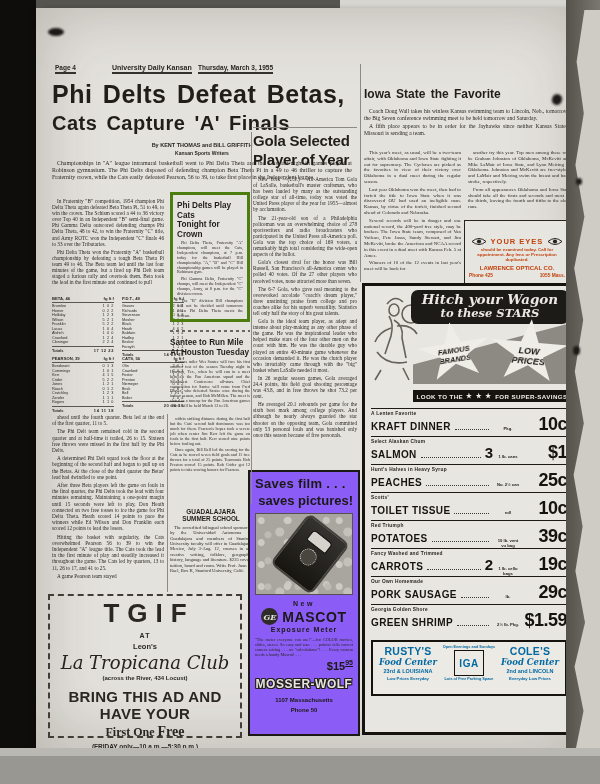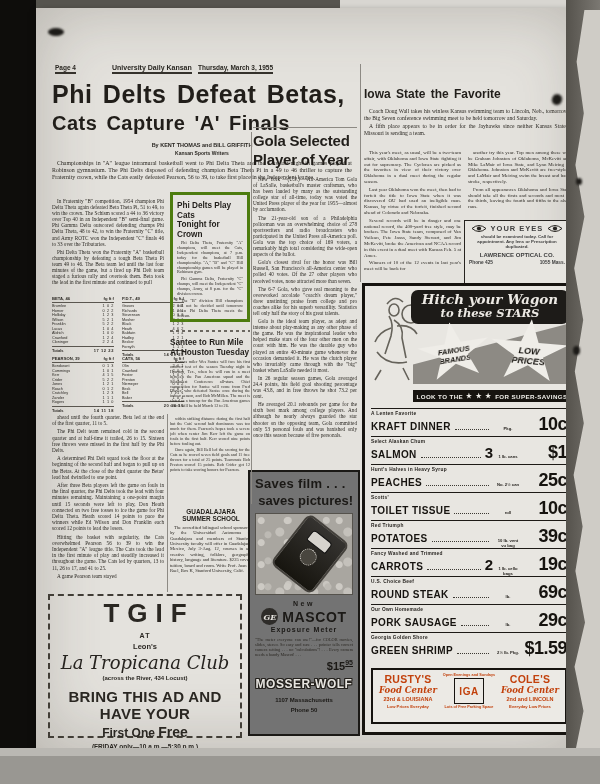--- a/index.html
+++ b/index.html
@@ -27,21 +27,21 @@
   .shead{display:flex;justify-content:space-between;font-weight:700;font-size:4.2px;border-bottom:1px solid #5a564f;padding-bottom:1px;margin-bottom:1px;}
   .prow{display:flex;justify-content:space-between;font-size:3.8px;line-height:4.5px;}
   .ps{letter-spacing:.6px;white-space:nowrap;}
   .stot{display:flex;justify-content:space-between;font-weight:700;font-size:4px;border-top:1px solid #5a564f;margin-top:1px;padding-top:1px;}
   
   .tbox{position:absolute;left:134px;top:184px;width:80px;height:130px;border:3px solid #4d7c0f;padding:6px 4px;overflow:hidden;background:rgba(255,255,255,.06);}
   .tbox h3{font-family:"Liberation Sans",sans-serif;font-size:8.2px;line-height:9.5px;color:#211e1a;text-align:left;}
   .tbox .txtin{text-align:justify;color:#2c2924;margin-top:2px;}
   .tbox .txtin p{margin:0 0 2px;text-indent:4px;font-size:4.2px;line-height:4.9px;}
   
-  .eyes{position:absolute;left:428px;top:212px;width:106px;height:64px;border:1.5px solid #26231f;background:#e7e5e0;padding:3px 4px;text-align:center;font-family:"Liberation Sans",sans-serif;color:#404040;}
+  .eyes{position:absolute;left:428px;top:212px;width:106px;height:64px;border:1.5px solid #26231f;background:#e7e5e0;padding:16px 4px;text-align:center;font-family:"Liberation Sans",sans-serif;color:#c2410c;}
   .eyerow{display:flex;align-items:center;justify-content:center;gap:4px;}
   .eyetitle{font-weight:800;font-size:7.5px;letter-spacing:1px;}
   .eyebody{font-size:4.4px;line-height:5.2px;margin-top:1px;font-weight:600;}
   .eyeco{font-weight:800;font-size:6px;margin-top:2px;}
   .eyephone{display:flex;justify-content:space-between;font-weight:700;font-size:4.8px;margin-top:2px;}
   
   .groc{position:absolute;left:326px;top:275px;width:214px;height:452px;border:3px solid #16130f;background:#e8e6e1;overflow:hidden;}
   .illo{position:relative;height:100px;overflow:hidden;}
   .shade{position:absolute;right:0;top:28px;width:160px;height:70px;background:#413e38;clip-path:polygon(0 72%,100% 12%,100% 100%,0 100%);opacity:.55;}
   .banner{position:absolute;left:46px;top:4px;width:158px;height:34px;background:#1d1b18;border-radius:7px;color:#ece9e4;text-align:center;font-family:"DejaVu Serif",serif;font-style:italic;font-weight:700;}
@@ -53,31 +53,31 @@
   .sbar .stars{font-size:6.5px;letter-spacing:1px;}
   .gitems{margin-top:6px;padding:0 6px;}
   .gitem{border-top:1.5px solid #1d1a16;height:28px;padding-top:2px;}
   .glabel{font:700 4.8px/5px "Liberation Sans",sans-serif;letter-spacing:.3px;color:#211e1a;}
   .gline{display:flex;align-items:baseline;margin-top:1px;}
   .gname{font:800 10px/10px "Liberation Sans",sans-serif;letter-spacing:.4px;color:#16130f;white-space:nowrap;}
   .glead{flex:1;border-bottom:1.5px dotted #3c3933;margin:0 4px 3px;height:7px;}
   .gqty{font:800 15px/12px "Liberation Sans",sans-serif;margin-right:2px;color:#16130f;}
   .gunit{font:700 4.2px/4.6px "Liberation Sans",sans-serif;width:26px;text-align:center;color:#211e1a;}
   .gprice{font:800 18px/15px "Liberation Sans",sans-serif;width:46px;text-align:right;letter-spacing:-.5px;color:#16130f;}
-  .gfooter{margin:8px 6px 0;border:2px solid #16130f;padding:3px 4px;display:flex;gap:3px;background:#eceae5;height:56px;font-family:"Liberation Sans",sans-serif;color:#c2410c;}
+  .gfooter{margin:8px 6px 0;border:2px solid #16130f;padding:3px 4px;display:flex;gap:3px;background:#eceae5;height:56px;font-family:"Liberation Sans",sans-serif;color:#0369a1;}
   .fstore{flex:1;text-align:center;}
   .fname{font-size:10.5px;font-weight:800;letter-spacing:.3px;}
   .ftype{font-family:"DejaVu Serif",serif;font-style:italic;font-weight:700;font-size:8.5px;}
   .faddr{font-size:5.5px;font-weight:800;margin-top:1px;}
   .ftag{font-size:4.2px;font-weight:700;margin-top:2px;}
   .fcenter{width:54px;text-align:center;}
   .ftiny{font-size:3.8px;font-weight:700;line-height:4.2px;}
   .igabox{border:1.5px solid #16130f;width:30px;height:26px;margin:1px auto;display:flex;align-items:center;justify-content:center;font-weight:900;font-size:10px;letter-spacing:.5px;}
   
-  .cam{position:absolute;left:212px;top:462px;width:112px;height:266px;border:2px solid #1b1916;background:#737373;padding:4px 5px;overflow:hidden;font-family:"Liberation Sans",sans-serif;color:#1b1916;}
+  .cam{position:absolute;left:212px;top:462px;width:112px;height:266px;border:2px solid #1b1916;background:#8b5cf6;padding:4px 5px;overflow:hidden;font-family:"Liberation Sans",sans-serif;color:#1b1916;}
   .cam .h1{font-size:13px;font-weight:800;letter-spacing:.3px;}
   .cam .h2{font-size:13px;font-weight:800;text-align:right;margin-top:2px;margin-bottom:5px;}
   .photo{position:relative;height:82px;background:#a9a6a0;background-image:radial-gradient(circle at 20% 30%,#cdcac4 0 3px,transparent 4px),radial-gradient(circle at 70% 60%,#c4c1bb 0 4px,transparent 5px),radial-gradient(circle at 40% 80%,#bdbab4 0 3px,transparent 4px),radial-gradient(circle at 85% 20%,#c9c6c0 0 3px,transparent 4px);background-size:26px 22px,34px 30px,30px 26px,38px 32px;overflow:hidden;border:1px solid #55524c;}
   .meter{position:absolute;left:28px;top:8px;width:52px;height:64px;transform:rotate(38deg);background:linear-gradient(#353330,#17150f);border-radius:7px;border:2px solid #44413c;}
   .mwin{width:24px;height:13px;background:#d6d3cd;border-radius:4px 4px 2px 2px;margin:8px auto 4px;border:1px solid #111;}
   .mdial{width:17px;height:17px;border-radius:50%;background:#49463f;border:1px dotted #d6d3cd;margin:2px auto;}
   .cnew{text-align:center;font-size:7px;font-weight:700;letter-spacing:2.5px;margin-top:5px;}
   .prodrow{display:flex;align-items:center;justify-content:center;gap:4px;margin-top:1px;}
   .ge{width:17px;height:17px;border-radius:50%;background:#2e2c29;color:#e6e4df;font:italic 700 8px "DejaVu Serif",serif;display:flex;align-items:center;justify-content:center;}
   .product{font-size:14px;font-weight:900;letter-spacing:.6px;}
@@ -88,21 +88,21 @@
   .mosser{text-align:center;margin-top:5px;font-size:12px;font-weight:900;letter-spacing:.5px;color:#e7e5e0;text-shadow:-1px 0 #24211d,1px 0 #24211d,0 -1px #24211d,0 1px #24211d,1px 1px #24211d,-1px -1px #24211d,1px -1px #24211d,-1px 1px #24211d;}
   .caddr{text-align:center;font-size:6px;font-weight:800;line-height:10px;margin-top:4px;}
   
   .tgif{position:absolute;left:12px;top:586px;width:194px;height:144px;border:2px dashed #413d36;text-align:center;font-family:"Liberation Sans",sans-serif;color:#2a2722;padding-top:2px;}
   .tgt{font-size:26px;font-weight:900;letter-spacing:8px;text-indent:8px;}
   .tat{font-size:7px;font-weight:700;margin-top:3px;letter-spacing:1px;}
   .town{font-size:7.5px;font-weight:800;margin-top:3px;}
   .tven{font-family:"DejaVu Serif",serif;font-style:italic;font-size:18px;margin-top:1px;color:#26231f;}
   .tloc{font-size:6px;font-weight:800;margin-top:2px;}
   .toff1{font-size:15px;font-weight:800;margin-top:7px;letter-spacing:.3px;}
-  .toff2{margin-top:2px;font-size:12px;font-weight:700;}
+  .toff2{margin-top:2px;font-size:12px;font-weight:700;font-family:Liberation Serif, serif;}
   .toff2 b{font-size:14px;font-weight:900;}
   .toff3{font-size:6.5px;font-weight:800;margin-top:3px;}
   
   .guad{position:absolute;left:134px;top:500px;width:82px;height:92px;overflow:hidden;color:#2c2924;}
   .guad h4{text-align:center;font-family:"Liberation Sans",sans-serif;font-size:6.4px;line-height:7.4px;color:#211e1a;}
   .guad .gb{font-size:4.6px;line-height:5.4px;text-align:justify;margin-top:2px;text-indent:4px;}
 </style>
 </head>
 <body>
 
@@ -553,30 +553,20 @@
             <div class="glabel">Fancy Washed and Trimmed</div>
             <div class="gline">
               <span class="gname">CARROTS</span>
               <span class="glead"></span>
               <span class="gqty">2</span>
               <span class="gunit">1 lb. cello bags</span>
               <span class="gprice">19c</span>
             </div>
           </div>
 
-          <div class="gitem">
-            <div class="glabel">U.S. Choice Beef</div>
-            <div class="gline">
-              <span class="gname">ROUND STEAK</span>
-              <span class="glead"></span>
-              <span class="gqty"></span>
-              <span class="gunit">lb.</span>
-              <span class="gprice">69c</span>
-            </div>
-          </div>
 
           <div class="gitem">
             <div class="glabel">Our Own Homemade</div>
             <div class="gline">
               <span class="gname">PORK SAUSAGE</span>
               <span class="glead"></span>
               <span class="gqty"></span>
               <span class="gunit">lb.</span>
               <span class="gprice">29c</span>
             </div>

